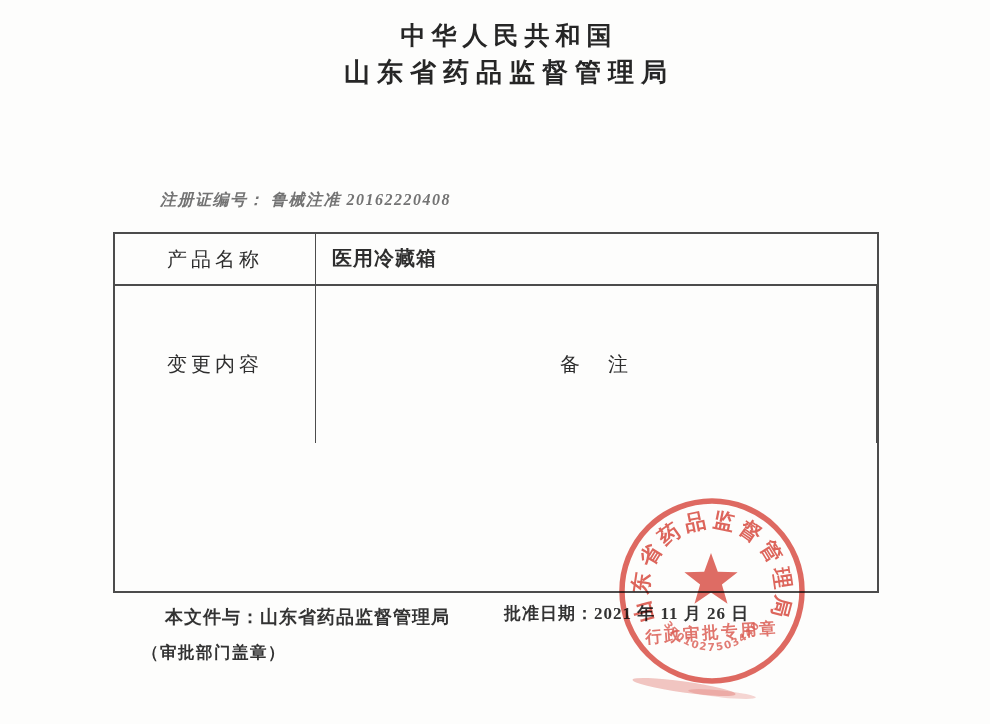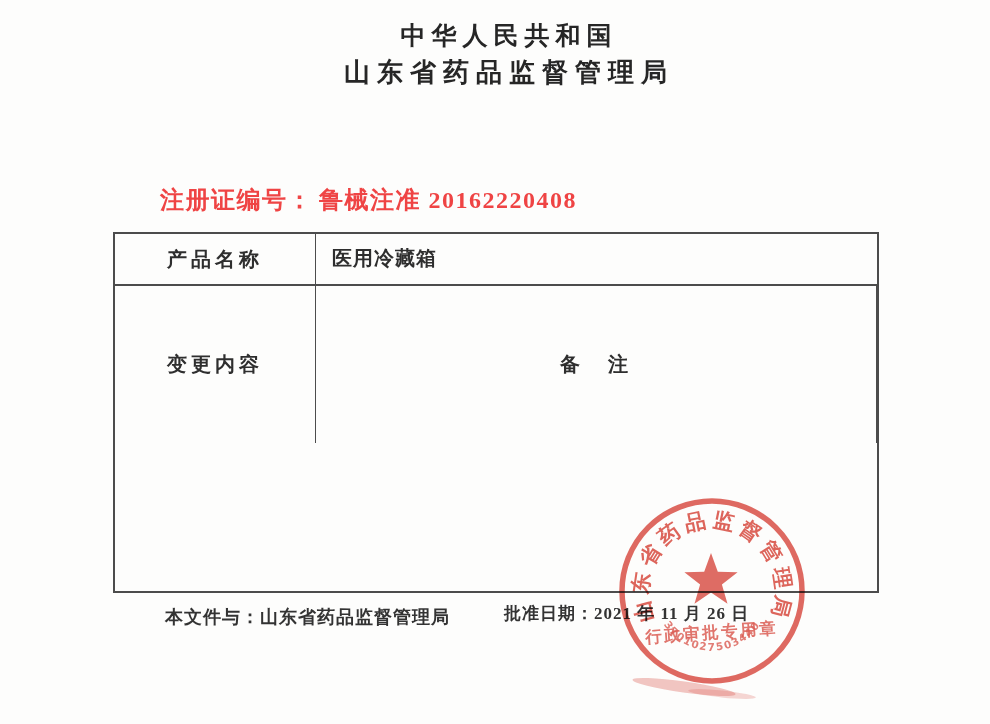--- a/index.html
+++ b/index.html
@@ -38,47 +38,48 @@
     font-weight: 700;
     letter-spacing: 7px;
     line-height: 34px;
     color: #262626;
   }
 
   
   .reg-line {
     position: absolute;
     left: 160px; top: 186px;
-    font-size: 24px;
+    font-size: 16px;
     font-weight: 700;
     letter-spacing: 1.5px;
     line-height: 28px;
-    color: #ef4444;
+    color: #737373;
     white-space: nowrap;
+    font-style: italic;
   }
   .reg-line .reg-value { margin-left: 6px; }
 
   
   .doc-table {
     position: absolute;
     left: 113px; top: 232px;
     width: 766px; height: 361px;
     border: 2px solid #4c4c4c;
     display: grid;
     grid-template-columns: 201px 1fr;
     grid-template-rows: 50px 159px 1fr;
     background: transparent;
   }
   .t-label {
     border-right: 1px solid #4c4c4c;
     display: flex;
     align-items: center;
     justify-content: center;
     font-size: 20px;
-    font-weight: 700;
+    font-weight: 400;
     letter-spacing: 4px;
     color: #2e2e2e;
     white-space: pre;
   }
   .t-content {
     font-size: 20px;
     font-weight: 700;
     letter-spacing: 1px;
     color: #2e2e2e;
     padding: 0 20px 0 16px;
@@ -133,20 +134,21 @@
 
     <div class="t-label row2-cell">变更内容</div>
 
     <div class="t-label row3-cell">备　注</div>
   </div>
 
   <div class="footer-line approval-dept">
     <span>本文件与：</span><span>山东省药品监督管理局</span>
   </div>
 
+  <div class="footer-line seal-note">（审批部门盖章）</div>
 
   <div class="footer-line approval-date">
     <span>批准日期：</span><span>2021 年 11 月 26 日</span>
   </div>
 
   <div class="seal">
     <svg viewBox="0 0 200 212" xmlns="http://www.w3.org/2000/svg">
       <defs>
         <path id="arc-top" d="M 44.6 132 A 64 64 0 1 1 155.4 132" fill="none"></path>
         <path id="arc-bottom" d="M 45.4 121.2 A 58 58 0 0 0 154.6 121.2" fill="none"></path>

